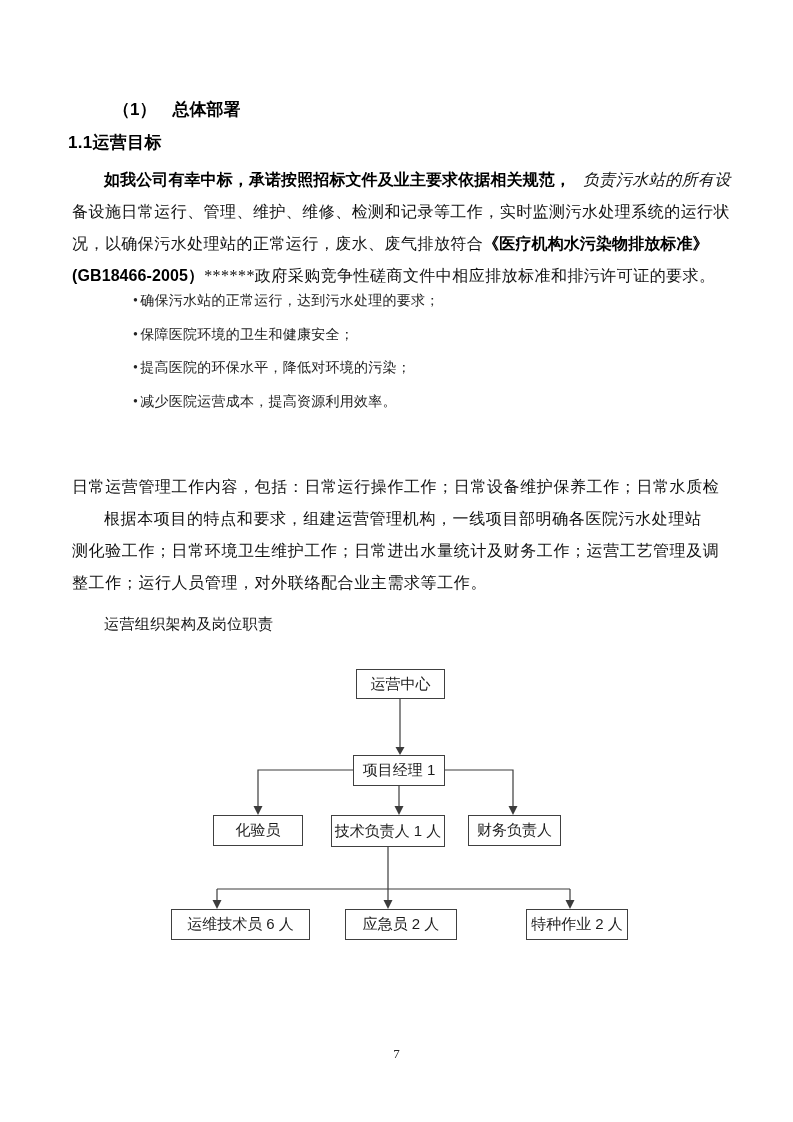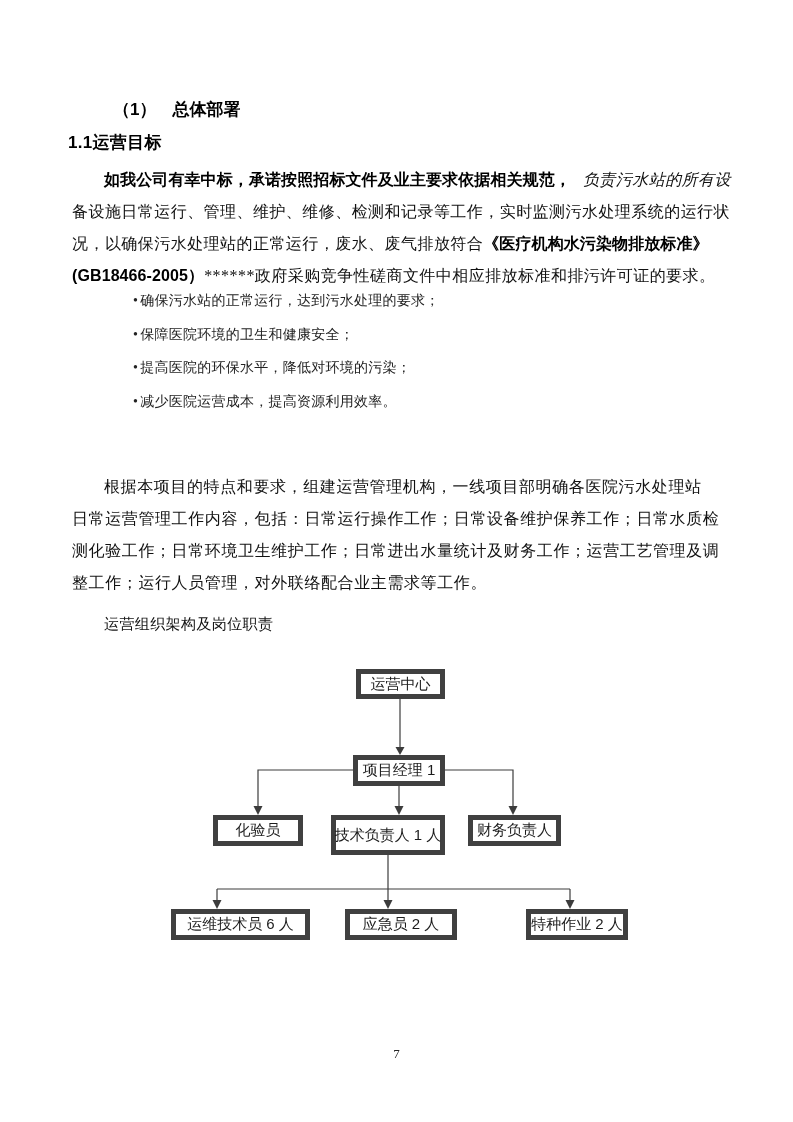--- a/index.html
+++ b/index.html
@@ -63,31 +63,31 @@
   .caption {
     left: 104px; top: 615px;
     font-size: 15px; color: #111; letter-spacing: 0.4px;
   }
 
   
   .diagram { left: 0; top: 660px; width: 793px; height: 300px; }
   .diagram svg { position: absolute; left: 0; top: 0; }
   .node {
     position: absolute;
-    border: 5px solid #404040;
+    border: 1px solid #404040;
     background: #fff;
     display: flex; align-items: center; justify-content: center;
     font-family: "Liberation Sans", "DejaVu Sans", sans-serif;
     font-size: 15px; color: #1c1c1c;
     white-space: nowrap;
   }
   .n-center    { left: 356px; top: 9px;   width: 89px;  height: 30px; }
   .n-manager   { left: 353px; top: 95px;  width: 92px;  height: 31px; }
   .n-lab       { left: 213px; top: 155px; width: 90px;  height: 31px; }
-  .n-tech      { left: 331px; top: 155px; width: 114px; height: 40px; }
+  .n-tech      { left: 331px; top: 155px; width: 114px; height: 32px; }
   .n-finance   { left: 468px; top: 155px; width: 93px;  height: 31px; }
   .n-ops       { left: 171px; top: 249px; width: 139px; height: 31px; }
   .n-emergency { left: 345px; top: 249px; width: 112px;  height: 31px; }
   .n-special   { left: 526px; top: 249px; width: 102px; height: 31px; text-align: right; }
 
   
   .page-number {
     left: 0; top: 1046px; width: 793px;
     text-align: center; font-size: 13px; color: #222;
   }
@@ -113,22 +113,22 @@
 
   <div class="abs bullets">
     <div class="bullet-line"><span class="bullet-marker">•</span><span>确保污水站的正常运行，达到污水处理的要求；</span></div>
     <div class="bullet-line"><span class="bullet-marker">•</span><span>保障医院环境的卫生和健康安全；</span></div>
     <div class="bullet-line"><span class="bullet-marker">•</span><span>提高医院的环保水平，降低对环境的污染；</span></div>
     <div class="bullet-line"><span class="bullet-marker">•</span><span>减少医院运营成本，提高资源利用效率。</span></div>
   </div>
 
 
   <div class="abs para p2">
+    <div class="ln">日常运营管理工作内容，包括：日常运行操作工作；日常设备维护保养工作；日常水质检</div>
     <div class="ln indent">根据本项目的特点和要求，组建运营管理机构，一线项目部明确各医院污水处理站</div>
-    <div class="ln">日常运营管理工作内容，包括：日常运行操作工作；日常设备维护保养工作；日常水质检</div>
     <div class="ln">测化验工作；日常环境卫生维护工作；日常进出水量统计及财务工作；运营工艺管理及调</div>
     <div class="ln">整工作；运行人员管理，对外联络配合业主需求等工作。</div>
   </div>
 
   <div class="abs caption">运营组织架构及岗位职责</div>
 
   <div class="abs diagram">
     <svg width="793" height="300" viewBox="0 0 793 300">
       <g stroke="#3c3c3c" stroke-width="1.2" fill="none">
         <path d="M400 39 V88"></path>

